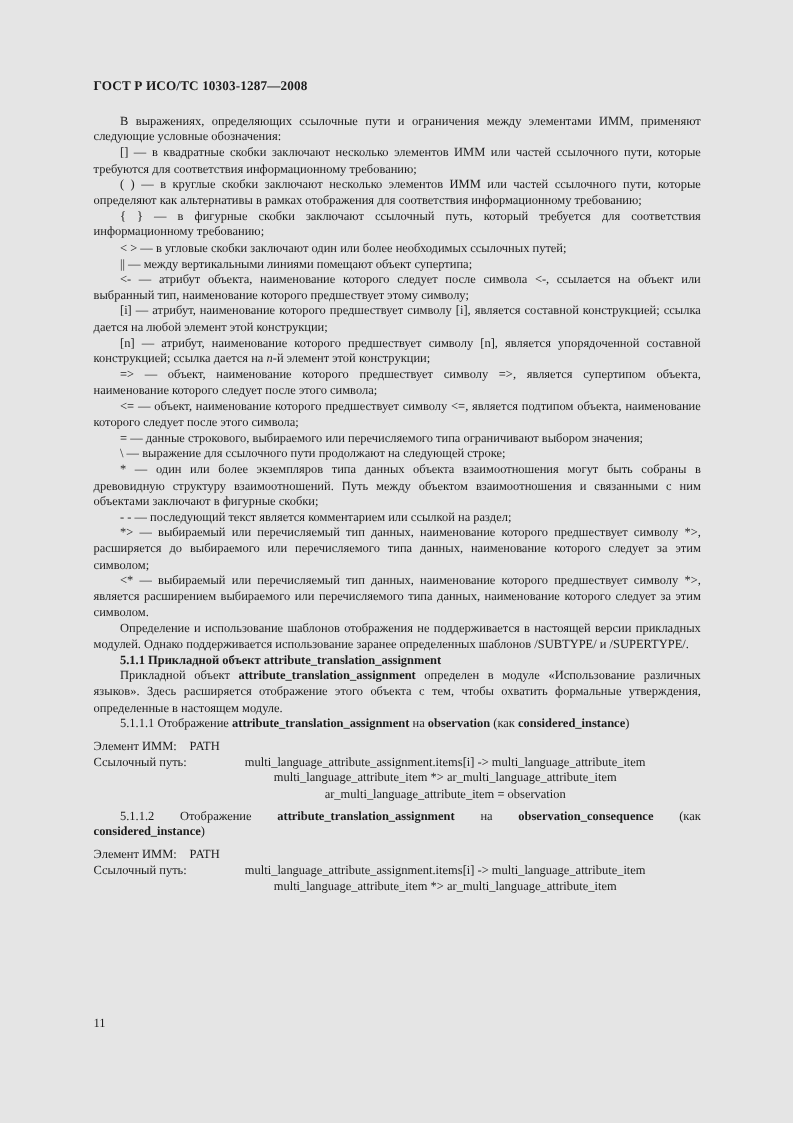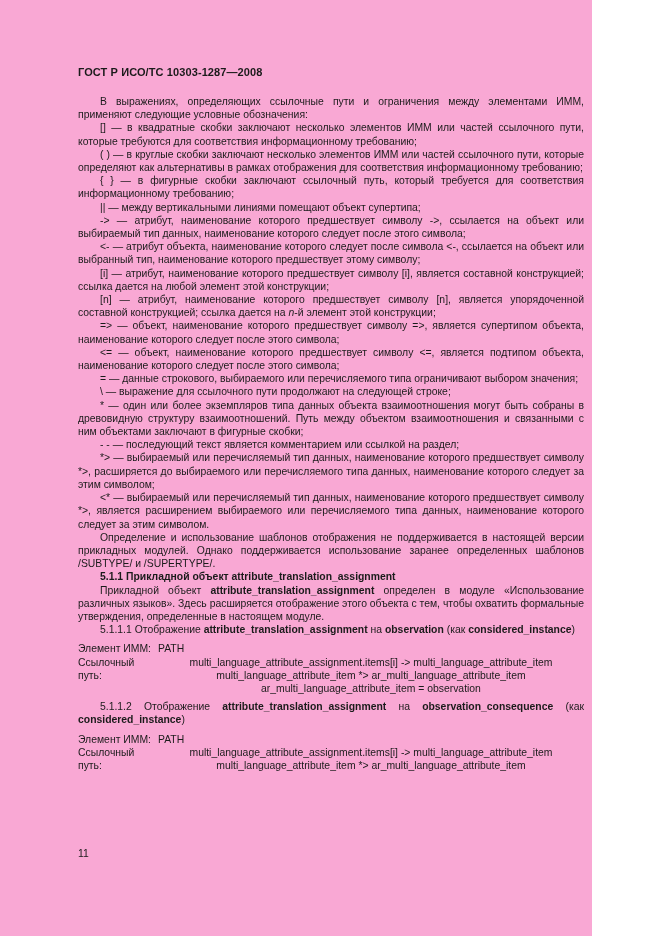--- a/index.html
+++ b/index.html
@@ -2,24 +2,24 @@
 <html lang="ru"><head>
 <meta charset="utf-8">
 <style>
   html, body {
     margin: 0;
     padding: 0;
     background: #ffffff;
   }
   .page {
     position: relative;
-    width: 592px;
+    width: 661px;
     height: 936px;
-    background: #f9a8d4;
-    font-family: Liberation Sans, sans-serif;
+    background: #e5e5e5;
+    font-family: Liberation Serif, serif;
     color: #1b1b1b;
     overflow: hidden;
   }
   .content {
     position: absolute;
     left: 78px;
     top: 66px;
     width: 506px;
   }
   .doc-header {
@@ -70,22 +70,22 @@
 
 <div class="page">
   <div class="content">
 
     <div class="doc-header">ГОСТ Р ИСО/ТС 10303-1287—2008</div>
 
     <p class="para"><span>В выражениях, определяющих ссылочные пути и ограничения между элементами ИММ, применяют следующие условные обозначения:</span></p>
     <p class="para"><span>[] — в квадратные скобки заключают несколько элементов ИММ или частей ссылочного пути, которые требуются для соответствия информационному требованию;</span></p>
     <p class="para"><span>( ) — в круглые скобки заключают несколько элементов ИММ или частей ссылочного пути, которые определяют как альтернативы в рамках отображения для соответствия информационному требованию;</span></p>
     <p class="para"><span>{ } — в фигурные скобки заключают ссылочный путь, который требуется для соответствия информационному требованию;</span></p>
+    <p class="para"><span>&lt; &gt; — в угловые скобки заключают один или более необходимых ссылочных путей;</span></p>
     <p class="para"><span>|| — между вертикальными линиями помещают объект супертипа;</span></p>
-    <p class="para"><span>-&gt; — атрибут, наименование которого предшествует символу -&gt;, ссылается на объект или выбираемый тип данных, наименование которого следует после этого символа;</span></p>
     <p class="para"><span>&lt;- — атрибут объекта, наименование которого следует после символа &lt;-, ссылается на объект или выбранный тип, наименование которого предшествует этому символу;</span></p>
     <p class="para"><span>[i] — атрибут, наименование которого предшествует символу [i], является составной конструкцией; ссылка дается на любой элемент этой конструкции;</span></p>
     <p class="para"><span>[n] — атрибут, наименование которого предшествует символу [n], является упорядоченной составной конструкцией; ссылка дается на </span><span class="i">n</span><span>-й элемент этой конструкции;</span></p>
     <p class="para"><span>=&gt; — объект, наименование которого предшествует символу =&gt;, является супертипом объекта, наименование которого следует после этого символа;</span></p>
     <p class="para"><span>&lt;= — объект, наименование которого предшествует символу &lt;=, является подтипом объекта, наименование которого следует после этого символа;</span></p>
     <p class="para"><span>= — данные строкового, выбираемого или перечисляемого типа ограничивают выбором значения;</span></p>
     <p class="para"><span>\ — выражение для ссылочного пути продолжают на следующей строке;</span></p>
     <p class="para"><span>* — один или более экземпляров типа данных объекта взаимоотношения могут быть собраны в древовидную структуру взаимоотношений. Путь между объектом взаимоотношения и связанными с ним объектами заключают в фигурные скобки;</span></p>
     <p class="para"><span>- - — последующий текст является комментарием или ссылкой на раздел;</span></p>
     <p class="para"><span>*&gt; — выбираемый или перечисляемый тип данных, наименование которого предшествует символу *&gt;, расширяется до выбираемого или перечисляемого типа данных, наименование которого следует за этим символом;</span></p>

